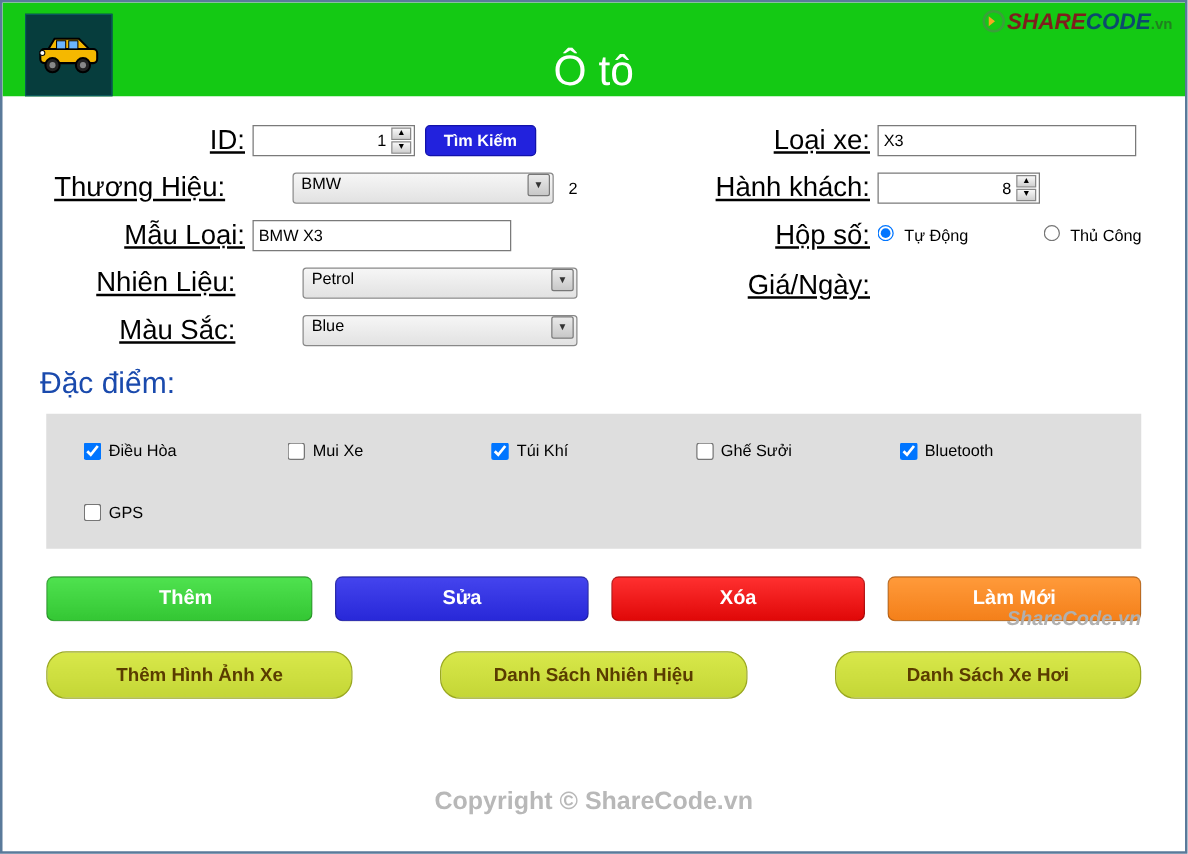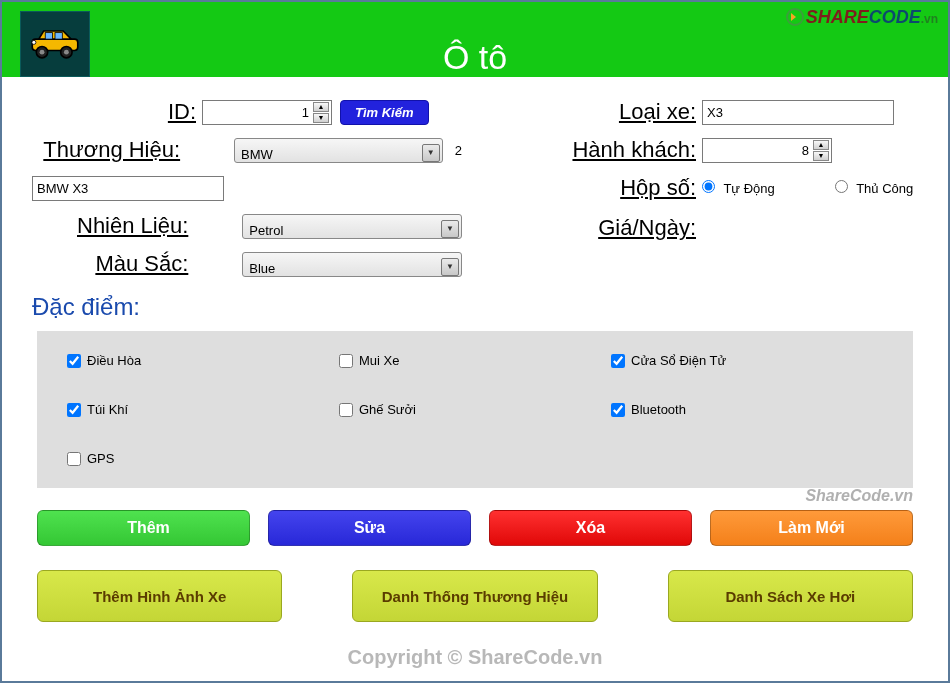--- a/index.html
+++ b/index.html
@@ -88,21 +88,21 @@
     text-decoration: underline;
   }
   .col-right .lbl { width: 170px; }
   .input-text, .spinner, .combo {
     height: 25px;
     border: 1px solid #7a7a7a;
     background: #fff;
     font-size: 13px;
     padding: 0 4px;
   }
-  .input-text { width: 192px; }
+  .input-text { width: 207px; }
   .spinner {
     width: 130px;
     text-align: right;
     padding-right: 2px;
     display: inline-flex;
     align-items: center;
   }
   .spinner span { flex:1; text-align:right; padding-right:4px;}
   .spin-btns {
     width: 16px;
@@ -114,21 +114,21 @@
     height:10px;
     background: linear-gradient(#f8f8f8,#d0d0d0);
     border:1px solid #888;
     font-size:7px; line-height:7px; text-align:center;
     cursor:pointer;
   }
   .combo {
     width: 230px;
     background: linear-gradient(#f6f6f6,#e2e2e2);
     display: inline-flex;
-    align-items: flex-end;
+    align-items: flex-start;
     justify-content: space-between;
     padding:0 2px 0 6px;
     border-radius:3px;
     border:1px solid #888;
     margin-left:48px;
   }
   .combo .drop{
     width:18px;height:18px;
     background:linear-gradient(#eaeaea,#c8c8c8);
     border:1px solid #777;
@@ -139,42 +139,41 @@
   .search-btn {
     background: #2222dd;
     color: #fff;
     border: 1px solid #1111aa;
     border-radius: 4px;
     padding: 4px 14px;
     font-weight: bold;
     font-size: 13px;
     margin-left: 8px;
     cursor:pointer;
-    font-style:italic;
   }
   .side-num {
     margin-left: 12px;
     font-size: 13px;
   }
   .radio-row {
     display:flex; align-items:center; gap:60px;
   }
   .radio-opt input {margin-right:5px;}
 
   .section-title {
     color: #1a4aad;
     font-size: 24px;
     margin: 6px 0 10px 0;
   }
   .features-box {
     background: #dedede;
     margin: 0 5px;
     padding: 22px 30px;
     display: grid;
-    grid-template-columns: repeat(3, 1fr);
+    grid-template-columns: repeat(5, 1fr);
     row-gap: 34px;
   }
   .feat {
     display: flex;
     align-items: center;
     font-size: 13px;
   }
   .feat input { margin-right: 6px; width:14px; height:14px; }
 
   .btn-row1 {
@@ -199,44 +198,44 @@
 
   .btn-row2 {
     display: flex;
     justify-content: space-between;
     margin: 24px 5px 0 5px;
     gap: 70px;
   }
   .btn-row2 button {
     flex: 1;
     max-width: 260px;
-    height: 52px;
+    height: 38px;
     background: linear-gradient(#d8e84a,#c4d636);
     border: 1px solid #9aa820;
-    border-radius: 6px;
+    border-radius: 16px;
     color: #5a3c00;
     font-weight: bold;
     font-size: 15px;
     cursor:pointer;
   }
 
   .wm-mid {
     position:absolute;
     right:35px;
     top:485px;
     color:#b0b0b0;
     font-size:16px;
     font-weight:bold;
     font-style:italic;
   }
   .wm-copy {
     position:absolute;
     left:50%;
     transform:translateX(-50%);
-    bottom:12px;
+    bottom:28px;
     color:#b8b8b8;
     font-size:20px;
     font-weight:bold;
   }
 </style>
 </head>
 <body>
 
 <div class="header">
   <div class="car-icon-box">
@@ -275,20 +274,21 @@
       </div>
       <div class="row">
         <div class="lbl">Thương Hiệu:</div>
         <div class="combo">
           <span>BMW</span>
           <span class="drop">▼</span>
         </div>
         <span class="side-num">2</span>
       </div>
       <div class="row">
+        <div class="lbl">Mẫu Loại:</div>
         <input class="input-text" value="BMW X3" style="">
       </div>
       <div class="row">
         <div class="lbl">Nhiên Liệu:</div>
         <div class="combo">
           <span>Petrol</span>
           <span class="drop">▼</span>
         </div>
       </div>
       <div class="row">
@@ -340,24 +340,20 @@
     <label class="feat">
         <input type="checkbox" checked="" style="">
         <span>Điều Hòa</span>
       </label>
     <label class="feat">
         <input type="checkbox" style="">
         <span>Mui Xe</span>
       </label>
     <label class="feat">
         <input type="checkbox" checked="" style="">
-        <span>Cửa Sổ Điện Tử</span>
-      </label>
-    <label class="feat">
-        <input type="checkbox" checked="" style="">
         <span>Túi Khí</span>
       </label>
     <label class="feat">
         <input type="checkbox" style="">
         <span>Ghế Sưởi</span>
       </label>
     <label class="feat">
         <input type="checkbox" checked="" style="">
         <span>Bluetooth</span>
       </label>
@@ -369,19 +365,19 @@
 
   <div class="btn-row1">
     <button class="b-green">Thêm</button>
     <button class="b-blue">Sửa</button>
     <button class="b-red">Xóa</button>
     <button class="b-orange">Làm Mới</button>
   </div>
 
   <div class="btn-row2">
     <button>Thêm Hình Ảnh Xe</button>
-    <button>Danh Thống Thương Hiệu</button>
+    <button>Danh Sách Nhiên Hiệu</button>
     <button>Danh Sách Xe Hơi</button>
   </div>
 </div>
 
 <div class="wm-mid">ShareCode.vn</div>
 <div class="wm-copy">Copyright © ShareCode.vn</div>
 
 </body></html>

